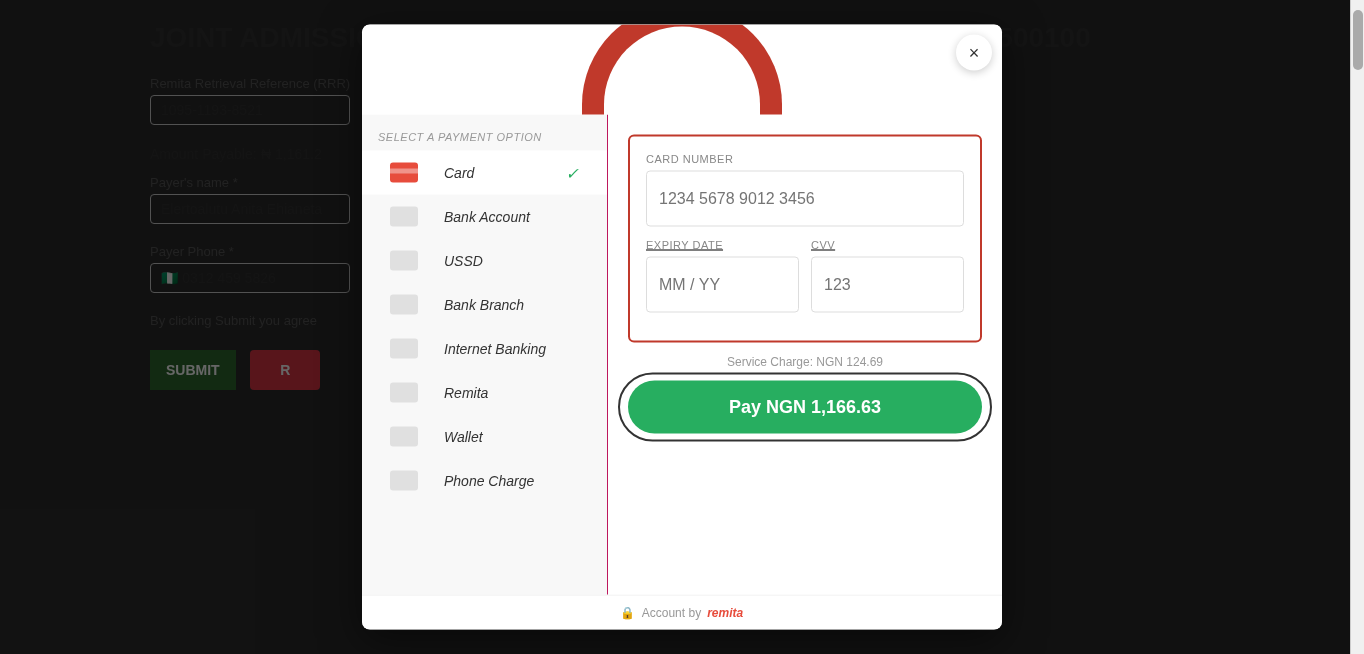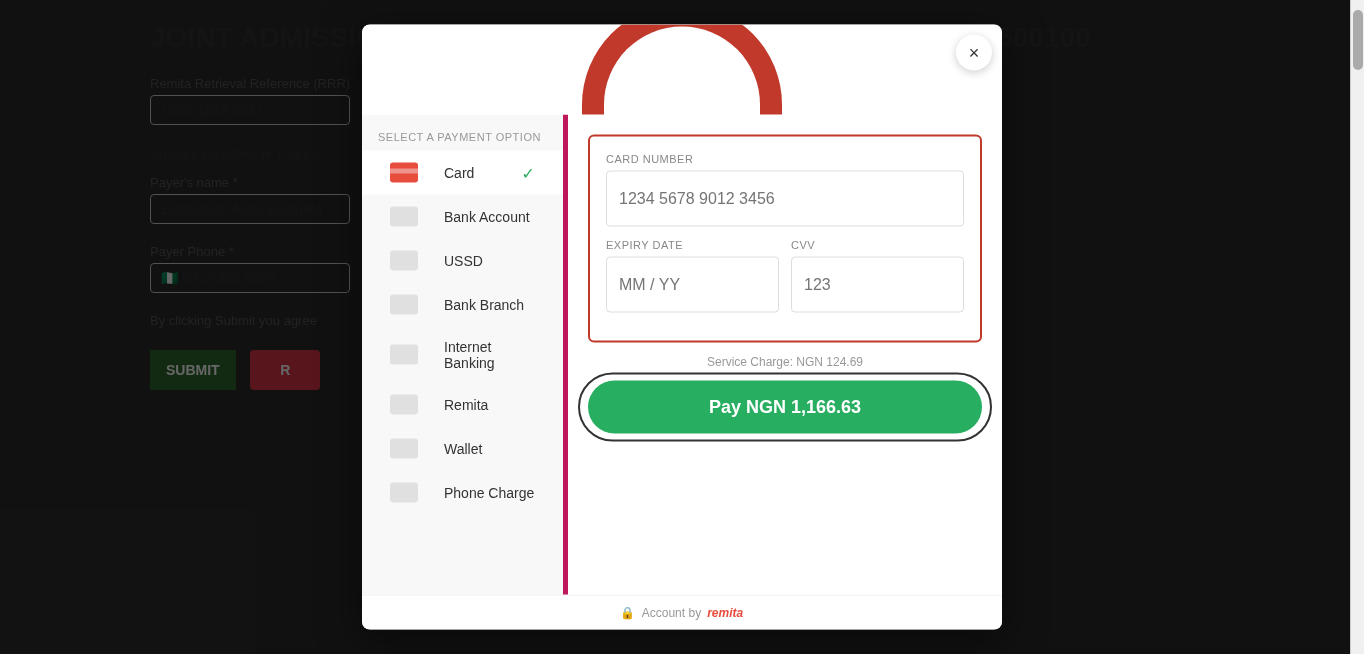--- a/index.html
+++ b/index.html
@@ -149,24 +149,25 @@
     }
 
     
     .modal-body {
       display: flex;
       height: 480px;
     }
 
     
     .payment-sidebar {
-      width: 206px;
+      width: 246px;
       background: #f8f8f8;
-      border-right: 5px solid #be185d;
+      border-right: 1px solid #be185d;
       padding: 0;
+      font-style: italic;
     }
 
     .sidebar-title {
       font-size: 11px;
       color: #999;
       padding: 16px 16px 8px;
       letter-spacing: 0.5px;
       font-weight: normal;
     }
 
@@ -258,20 +259,21 @@
       border-radius: 4px;
       padding: 18px 12px;
       font-size: 16px;
       color: #ccc;
       outline: none;
     }
 
     .form-row {
       display: flex;
       gap: 12px;
+      text-decoration: underline;
     }
 
     .form-row .form-group {
       flex: 1;
     }
 
     .service-charge {
       text-align: center;
       font-size: 12px;
       color: #999;

